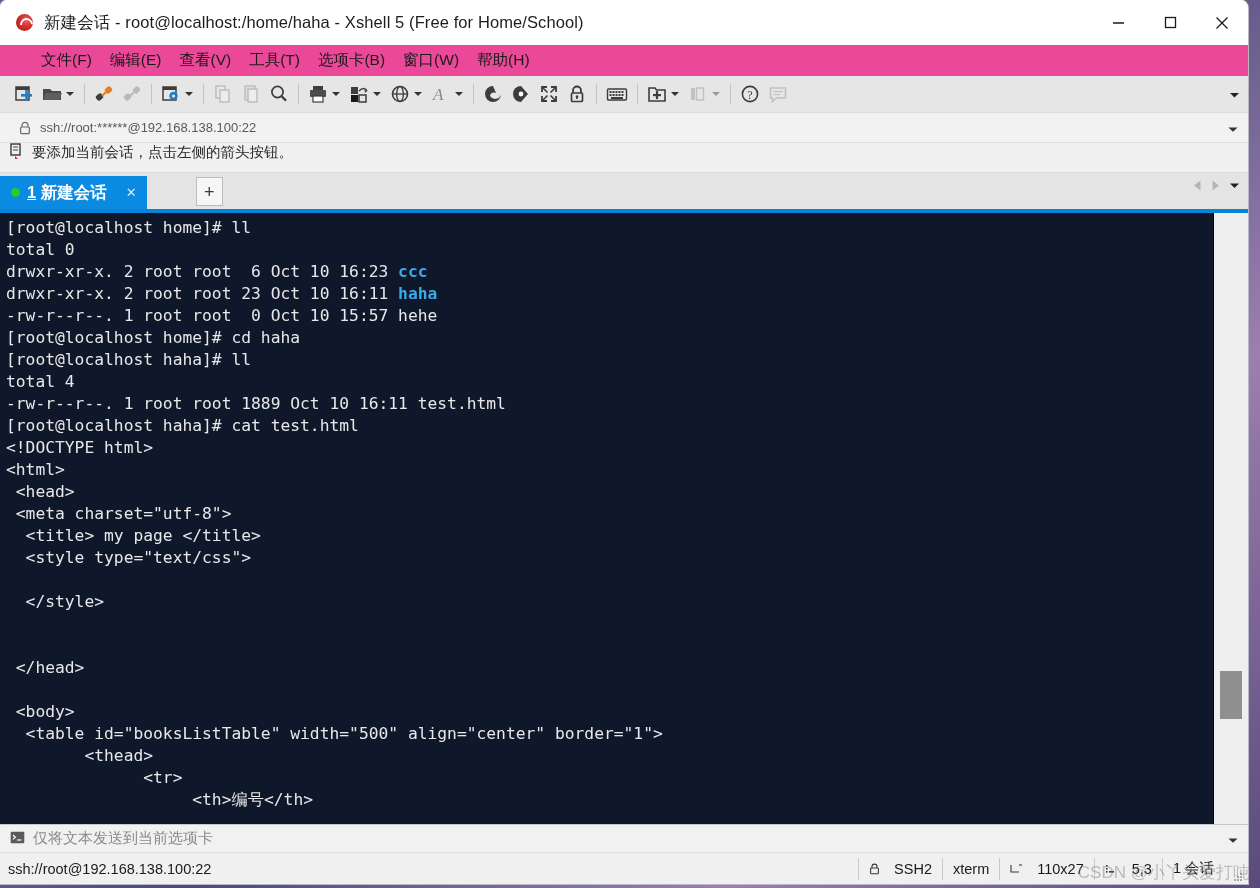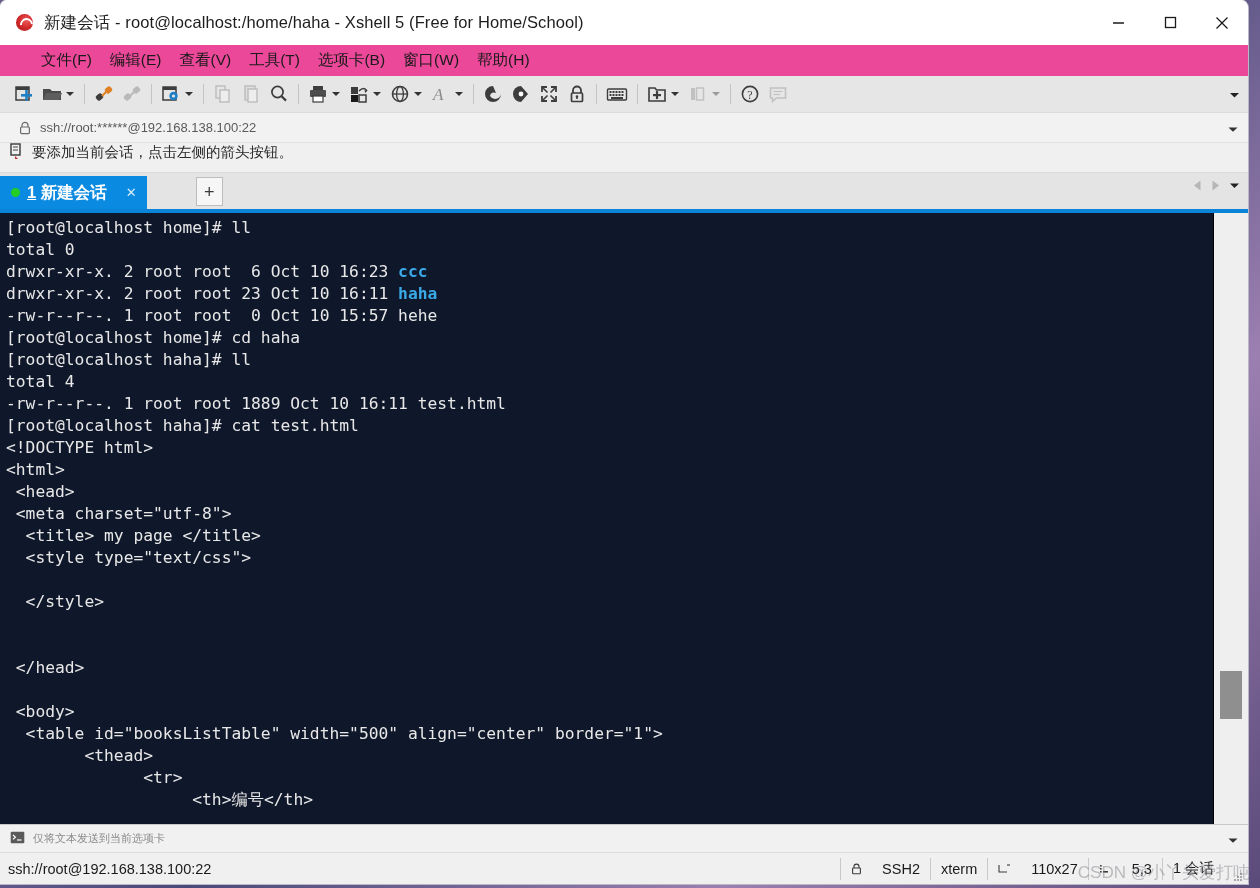--- a/index.html
+++ b/index.html
@@ -275,21 +275,21 @@
     align-items: center;
     flex: none;
     border-top: 1px solid #c8c8c8;
     position: relative;
   }
   .send-icon {
     margin-left: 10px; margin-right: 8px;
     flex: none;
   }
   .send-text {
-    font-size: 11px;
+    font-size: 15px;
     color: #8a8a8a;
     white-space: nowrap;
   }
   .send-caret { position: absolute; right: 10px; top: 50%; transform: translateY(-50%); }
 
   
   .statusbar {
     height: 31px;
     background: #f0f0f0;
     display: flex;
@@ -308,21 +308,21 @@
     width: 1px; height: 22px;
     background: #c9c9c9;
     margin: 0 4px;
     flex: none;
   }
   .status-cell {
     display: flex; align-items: center;
     font-size: 14.5px;
     color: #1a1a1a;
     white-space: nowrap;
-    gap: 20px;
+    gap: 14px;
     padding: 0 6px;
   }
   .sp-left { margin-left: auto; }
   .grip {
     position: absolute;
     right: 4px; bottom: 3px;
     width: 12px; height: 12px;
   }
 
   

